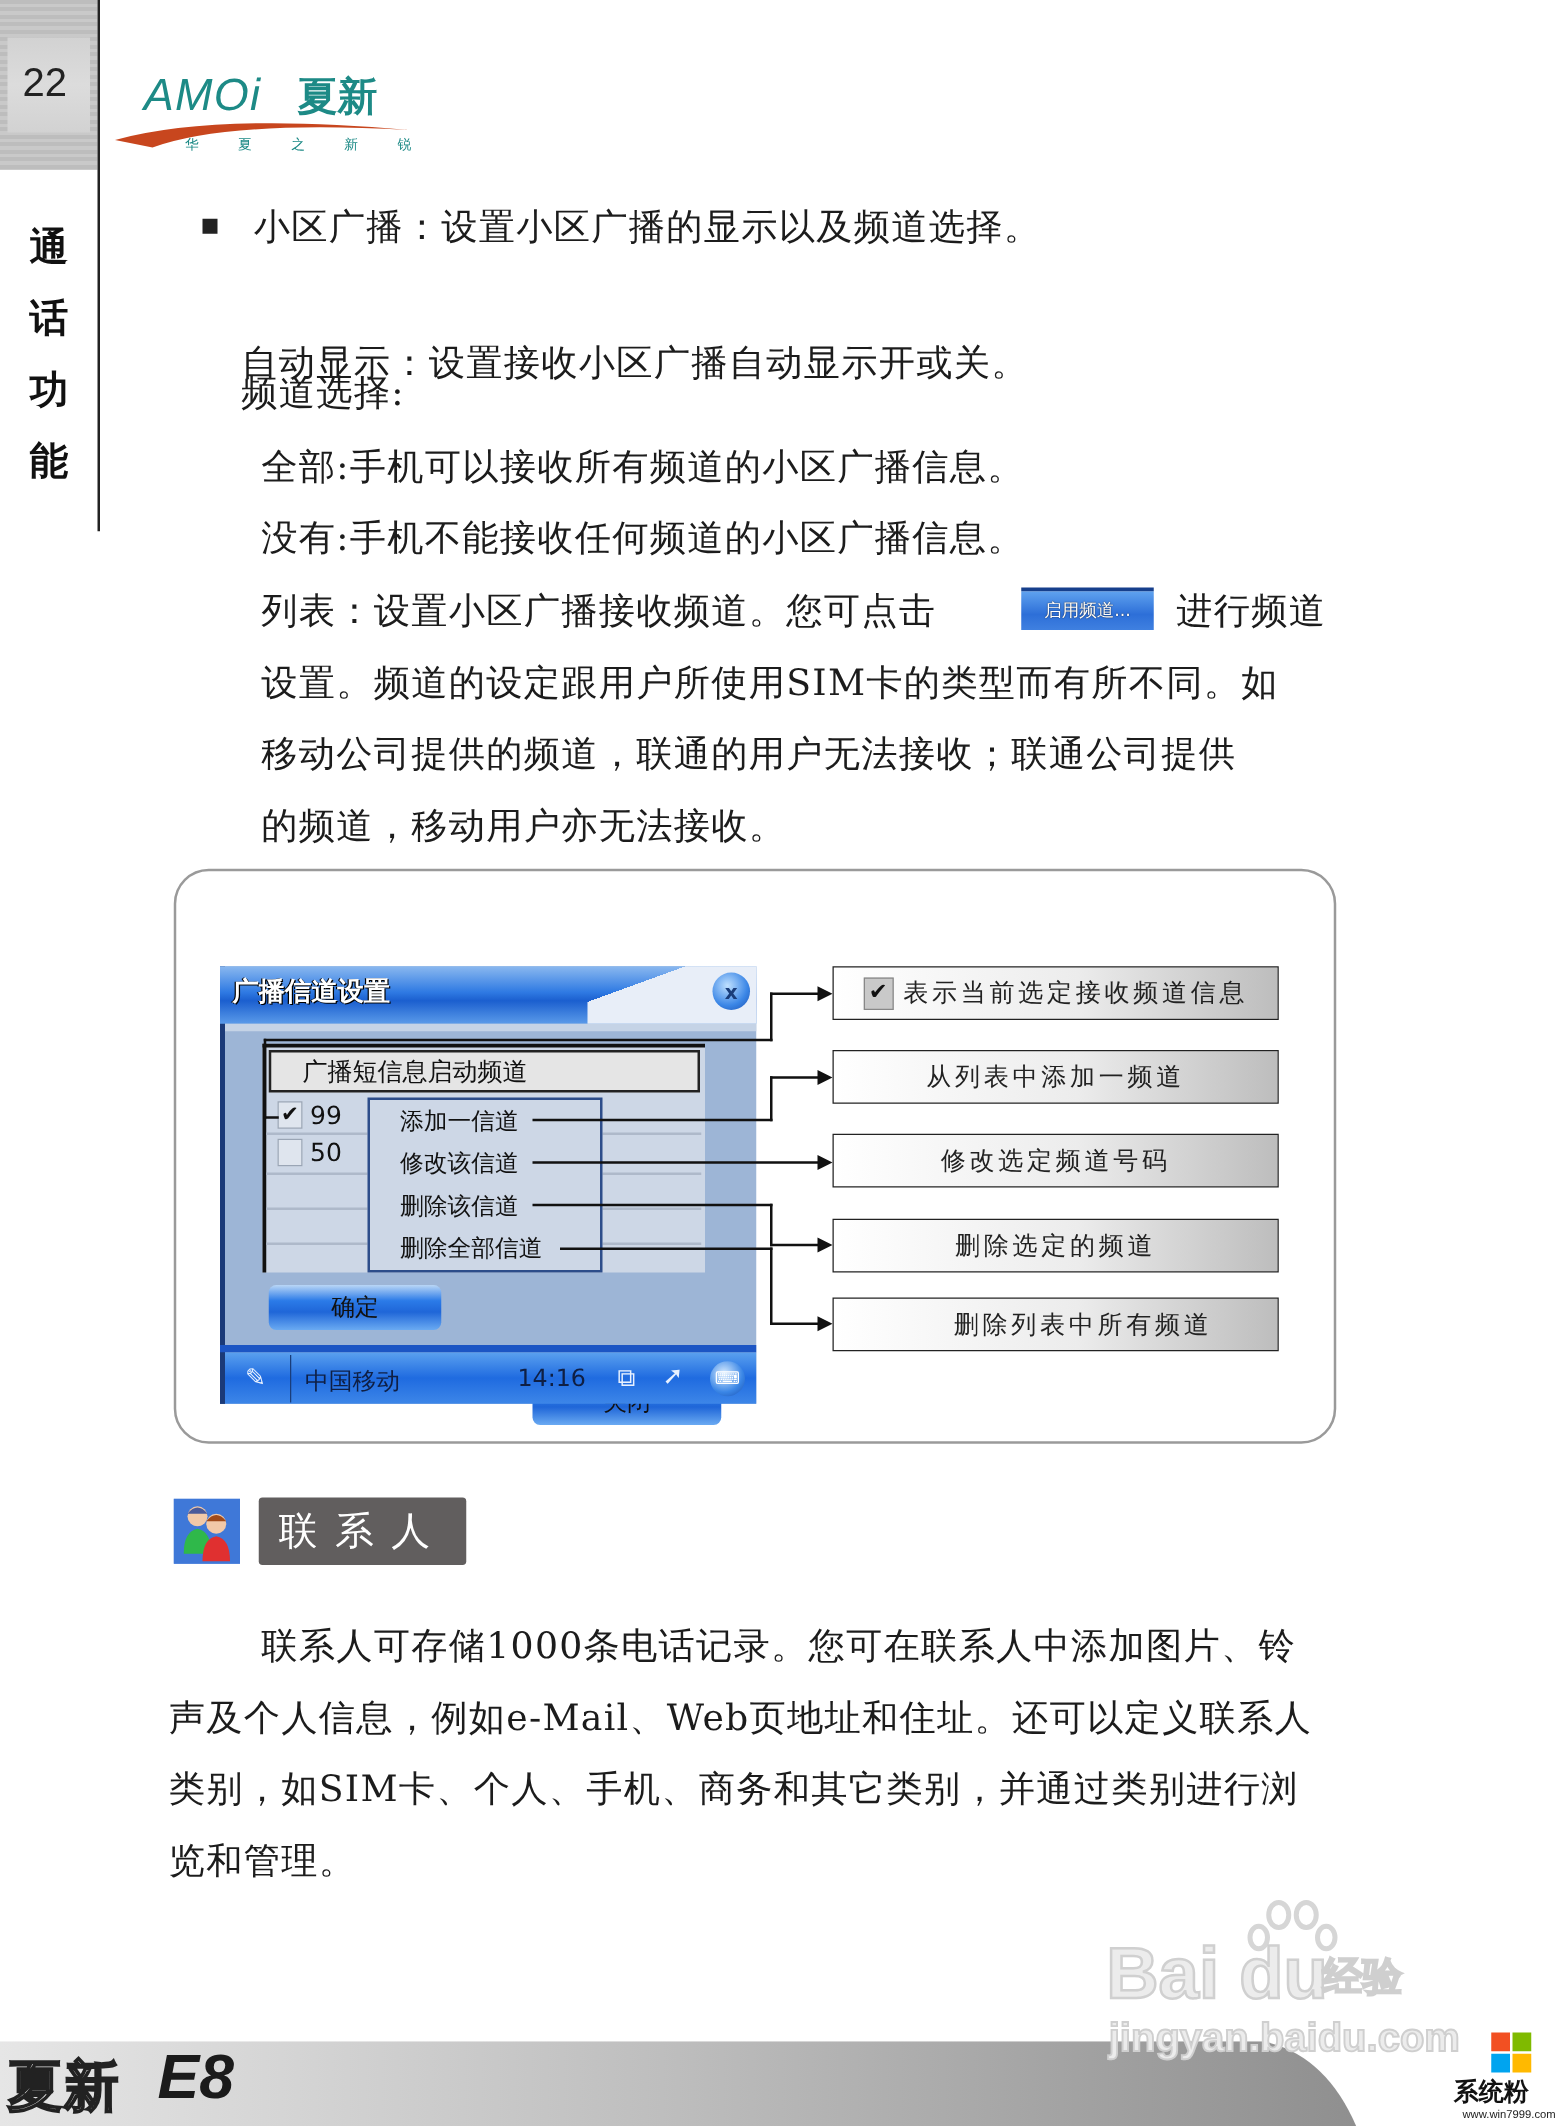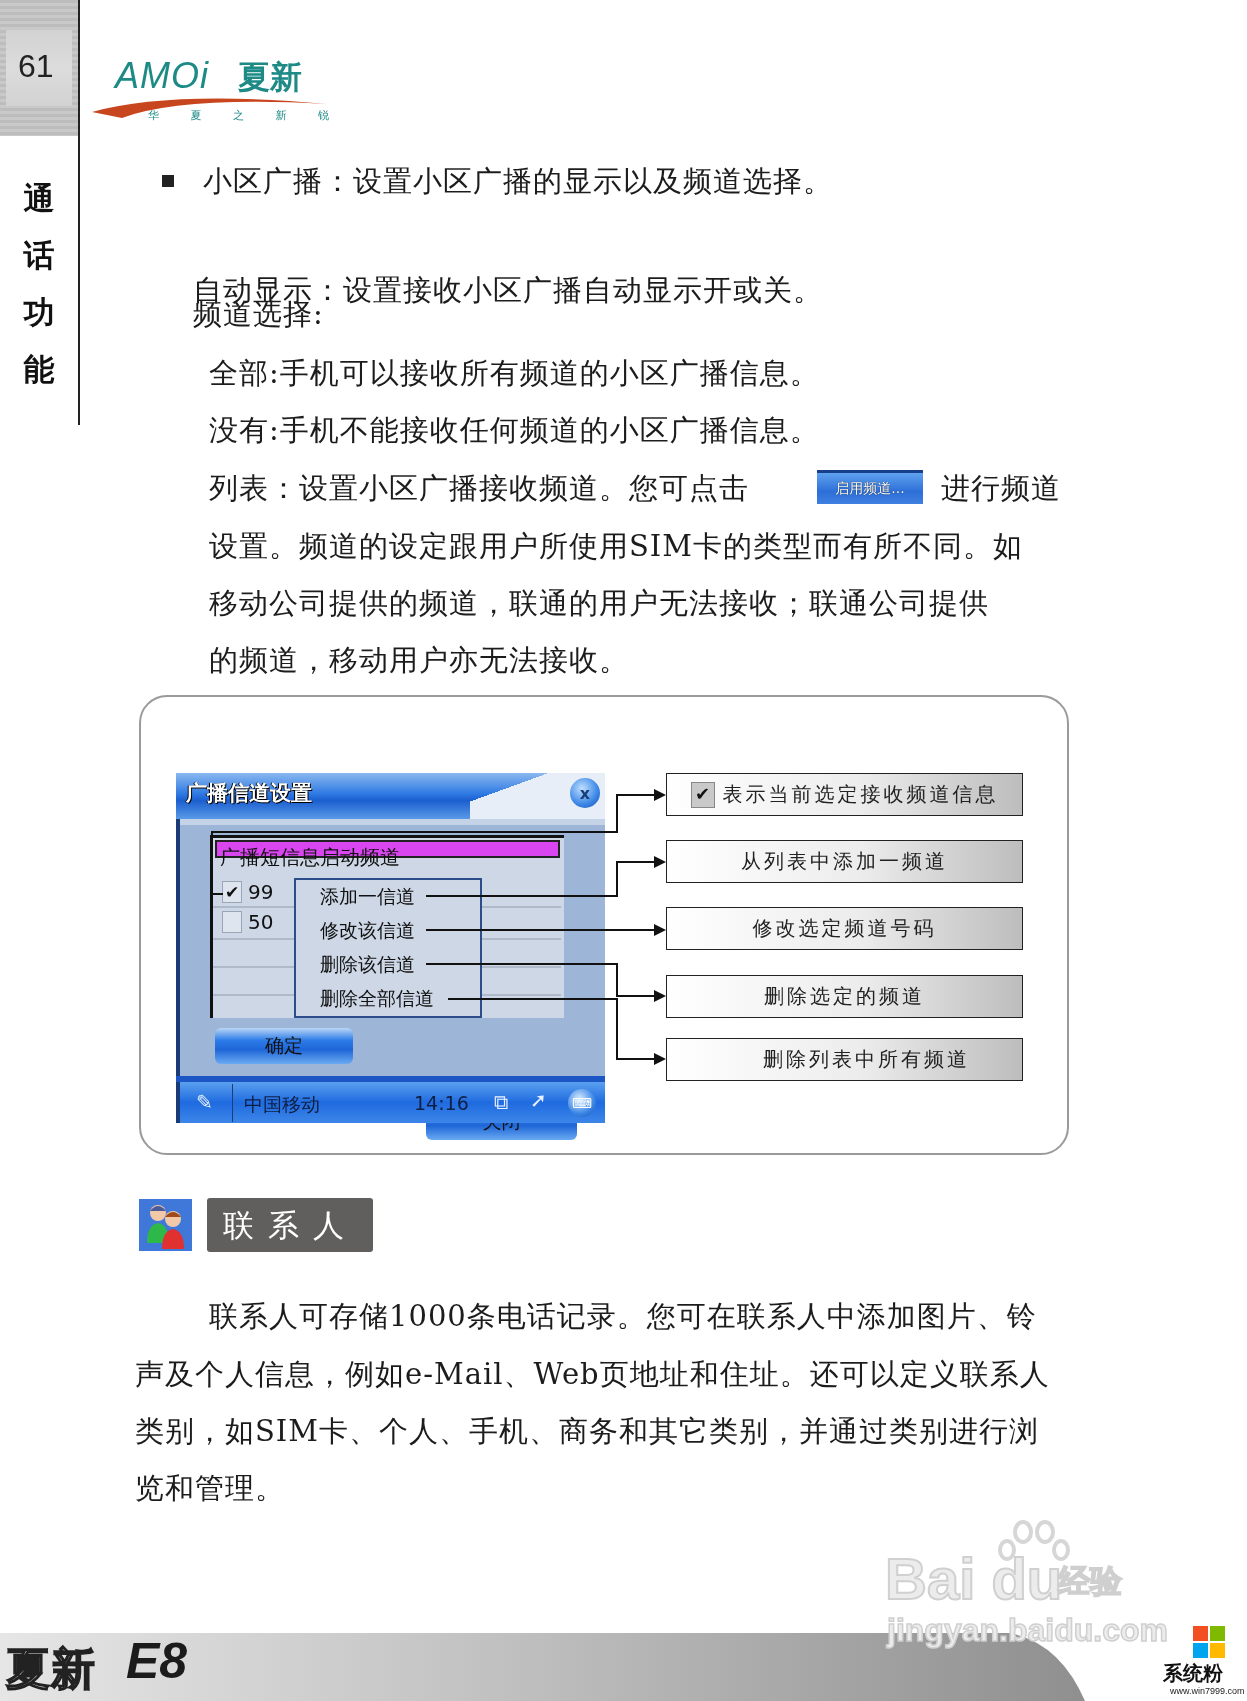--- a/index.html
+++ b/index.html
@@ -45,22 +45,22 @@
     background:linear-gradient(180deg,#8ab8ef 0%,#2f7ae3 45%,#1b5fcf 60%,#5a9ae9 100%); }
   .dlg-title-shine { left:470px; top:773px; width:135px; height:46px;
     background:linear-gradient(160deg,transparent 0 30%,#e8eef8 30% 100%); }
   .dlg-title-text { left:186px; top:779px; font-family:"DejaVu Sans",sans-serif; font-weight:bold; font-size:21px; color:#fff; text-shadow:1px 1px 0 #000, -1px 0 0 #000; }
   .dlg-close { left:570px; top:778px; width:30px; height:30px; border-radius:50%;
     background:radial-gradient(circle at 40% 35%,#bfe0ff,#3b86e6 60%,#1a4fb0); color:#1a3d7a;
     font-family:"DejaVu Sans",sans-serif; font-size:16px; font-weight:bold; display:flex; align-items:center; justify-content:center; }
   .dlg-title-bar2 { left:180px; top:819px; width:425px; height:6px; background:#c5d3e6; }
 
   .list-frame { left:210px; top:835px; width:354px; height:183px; background:#cdd7e6; border-left:3px solid #111; border-top:3px solid #111; box-sizing:border-box; }
-  .list-header { left:215px; top:840px; width:345px; height:18px; background:#d946ef; border:2px solid #222; box-sizing:border-box;
-    font-family:"DejaVu Sans",sans-serif; font-size:20px; color:#111; padding-left:3px; line-height:30px; }
+  .list-header { left:215px; top:840px; width:345px; height:34px; background:#e5e5e5; border:2px solid #222; box-sizing:border-box;
+    font-family:"DejaVu Sans",sans-serif; font-size:20px; color:#111; padding-left:25px; line-height:30px; }
   .row-line { height:2px; background:#aeb9ca; }
   .cb { width:20px; height:22px; background:#dfe5ee; border:1px solid #9aa5b5; box-sizing:border-box;
     font-size:17px; line-height:20px; text-align:center; color:#111; font-family:"DejaVu Sans",sans-serif; }
   .ch-num { font-family:"DejaVu Sans",sans-serif; font-size:20px; color:#111; }
 
   .ctx-menu { left:294px; top:878px; width:188px; height:140px; border:2px solid #2d4d8a; background:#cdd7e6; box-sizing:border-box; }
   .ctx-item { font-family:"DejaVu Sans",sans-serif; font-size:19px; color:#111; white-space:nowrap; }
 
   .dlg-btn { height:36px; border-radius:6px; box-sizing:border-box;
     background:linear-gradient(180deg,#b9d6f6 0%,#2b7be8 35%,#1f66d8 60%,#6aaaf2 100%);
@@ -104,21 +104,21 @@
   .win-logo span { display:block; }
   .win-txt { left:1163px; top:1660px; font-family:"DejaVu Sans",sans-serif; font-size:20px; color:#111; font-weight:bold; }
   .win-url { left:1170px; top:1686px; font-family:"Liberation Sans",sans-serif; font-size:9px; color:#222; }
 </style>
 </head>
 <body>
 
 <div class="abs page-tab">
     <div class="inner"></div>
   </div>
-<div class="abs page-num">61</div>
+<div class="abs page-num">22</div>
 <div class="abs vline"></div>
 
 <div class="abs logo-amoi">AMOi</div>
 <div class="abs logo-cn">夏新</div>
 <svg class="abs logo-swoosh" viewBox="0 0 235 30">
   <path d="M0 20 Q 80 -2 235 12 Q 90 4 30 26 Z" fill="#c8461e"></path>
 </svg>
 <div class="abs logo-sub">华 夏 之 新 锐</div>
 
 <div class="abs side-title">

